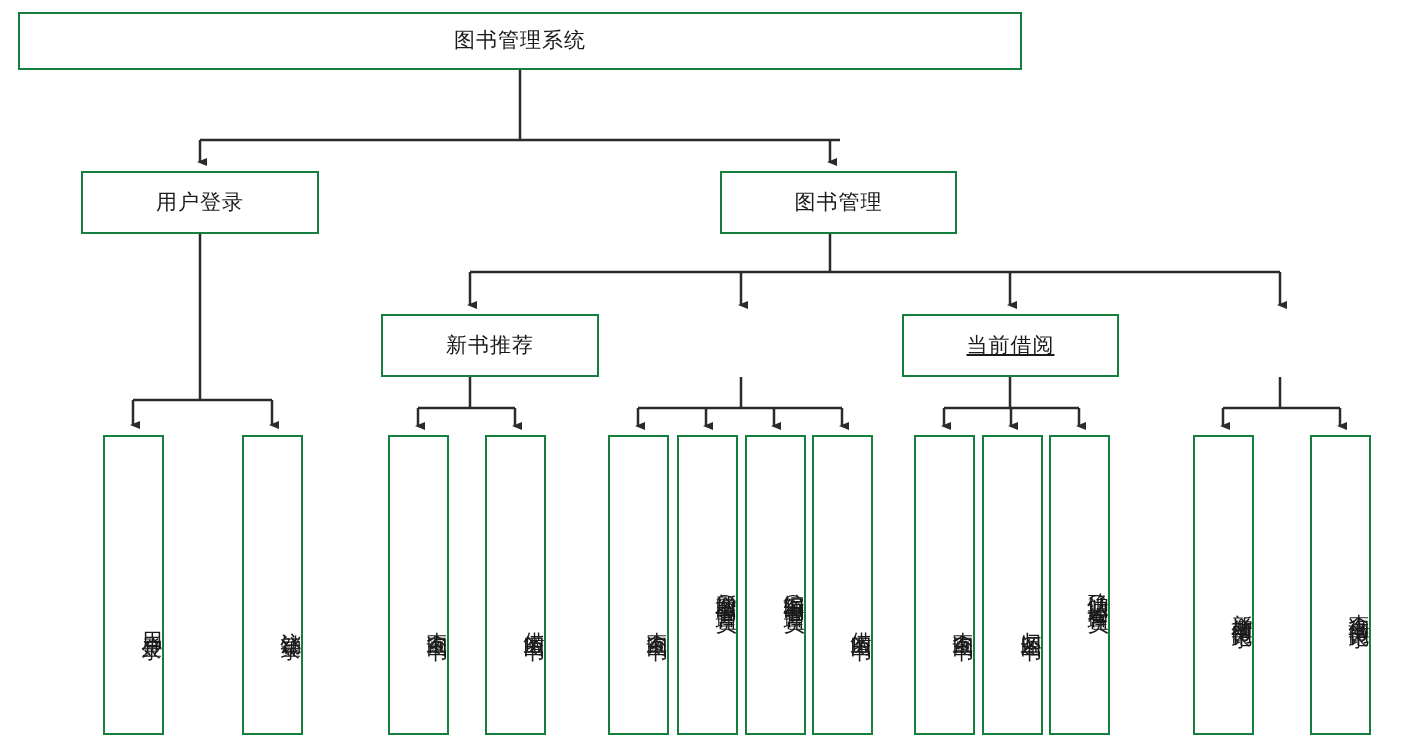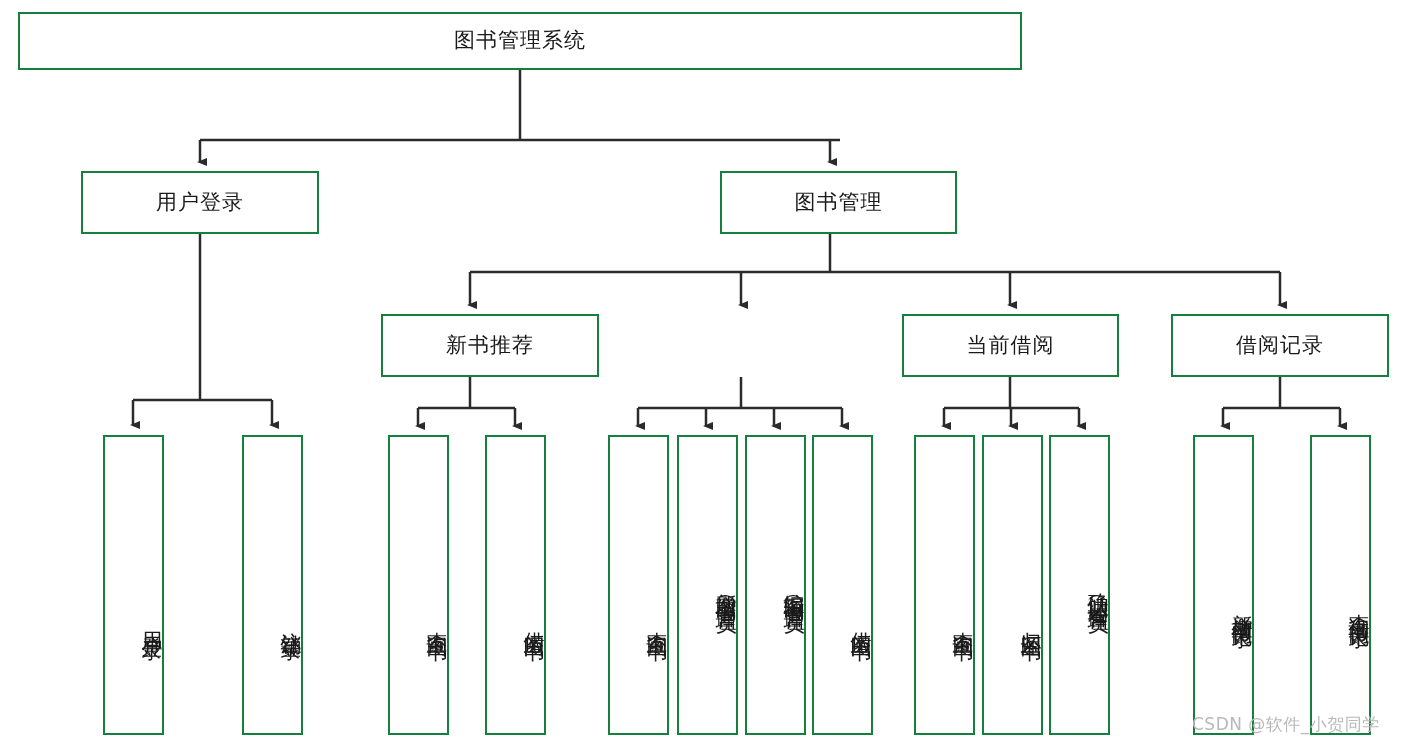--- a/index.html
+++ b/index.html
@@ -127,25 +127,22 @@
   <div class="node horiz" style="left:81px; top:171px; width:238px; height:63px;">
     <span>用户登录</span>
   </div>
   <div class="node horiz" style="left:712px; top:171px; width:237px; height:63px;margin-left:8px;">
     <span>图书管理</span>
   </div>
 
   <div class="node horiz" style="left:361px; top:314px; width:218px; height:63px;margin-left:20px;">
     <span>新书推荐</span>
   </div>
-  <div class="node horiz" style="left:902px; top:314px; width:217px; height:63px;">
+  <div class="node horiz" style="left:902px; top:314px; width:217px; height:63px;text-decoration:underline;">
     <span>当前借阅</span>
-  </div>
-  <div class="node horiz" style="left:1171px; top:314px; width:218px; height:63px;">
-    <span>借阅记录</span>
   </div>
 
   <div class="node vert" style="left:103px; top:435px; width:61px; height:300px; padding-top:72px;">
     <span class="vlabel">用户登录</span>
   </div>
   <div class="node vert" style="left:242px; top:435px; width:61px; height:300px; padding-top:72px;">
     <span class="vlabel">注销登录</span>
   </div>
 
   <div class="node vert" style="left:388px; top:435px; width:61px; height:300px; padding-top:72px;">
@@ -178,15 +175,14 @@
     <span class="vlabel">确认归还（管理员）</span>
   </div>
 
   <div class="node vert" style="left:1193px; top:435px; width:61px; height:300px; padding-top:42px;">
     <span class="vlabel">新增借阅记录</span>
   </div>
   <div class="node vert" style="left:1310px; top:435px; width:61px; height:300px; padding-top:42px;">
     <span class="vlabel">查询借阅记录</span>
   </div>
 
-  <div class="watermark">CSDN @软件_小贺同学</div>
 
 </div>
 
 </body></html>

